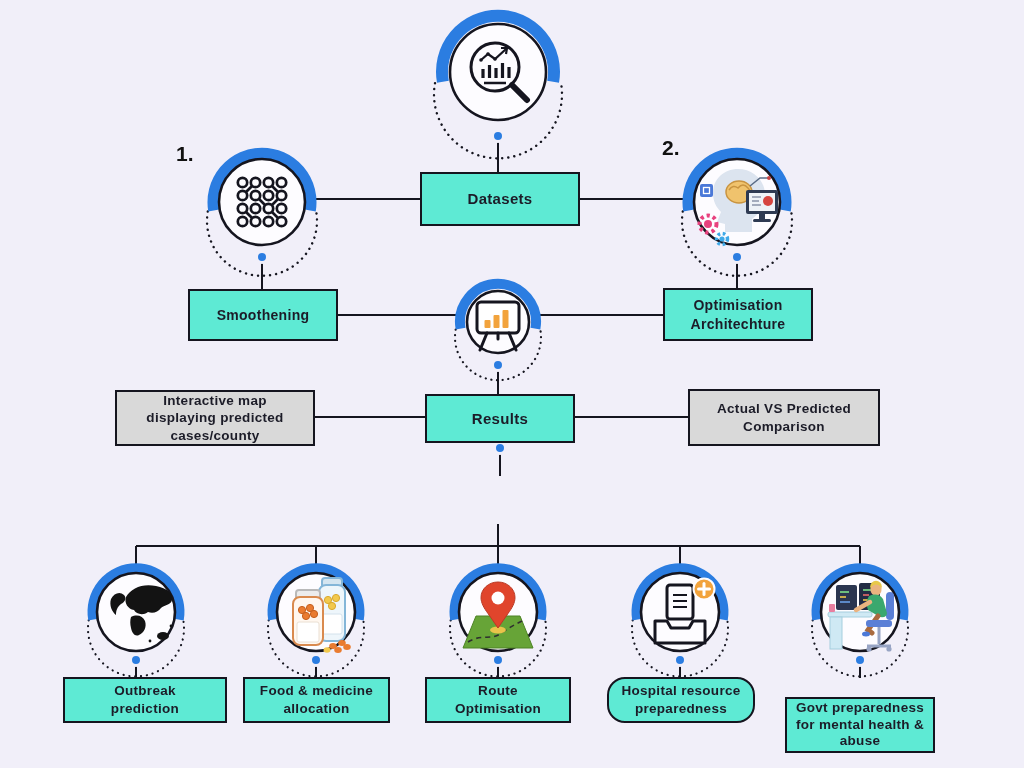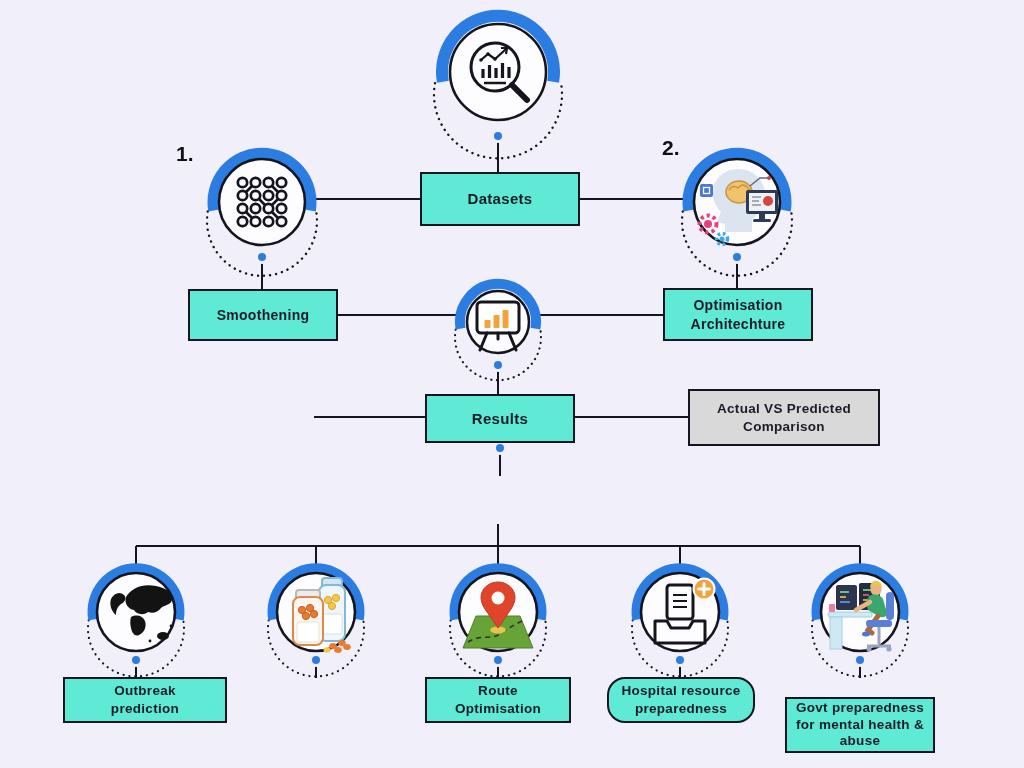--- a/index.html
+++ b/index.html
@@ -275,30 +275,35 @@
 <div class="badge" style="left:176px;top:142px;">1.</div>
 <div class="badge" style="left:662px;top:136px;">2.</div>
 
 <div class="box" style="left:420px;top:172px;width:160px;height:54px;font-size:15px;">Datasets</div>
 
 <div class="box" style="left:188px;top:289px;width:150px;height:52px;">Smoothening</div>
 
 <div class="box" style="left:663px;top:288px;width:150px;height:53px;">Optimisation
 Architechture</div>
 
+<div class="box gray small" style="left:115px;top:390px;width:200px;height:56px;">Interactive map
+displaying predicted
+cases/county</div>
 
 <div class="box" style="left:425px;top:394px;width:150px;height:49px;font-size:15px;">Results</div>
 
 <div class="box gray small" style="left:688px;top:389px;width:192px;height:57px;">Actual VS Predicted
 Comparison</div>
 
 
 <div class="box small" style="left:63px;top:677px;width:164px;height:46px;">Outbreak
 prediction</div>
 
+<div class="box small" style="left:243px;top:677px;width:147px;height:46px;">Food &amp; medicine
+allocation</div>
 
 <div class="box small" style="left:425px;top:677px;width:146px;height:46px;">Route
 Optimisation</div>
 
 <div class="box small" style="left:607px;top:677px;width:148px;height:46px;border-radius:18px;">Hospital resource
 preparedness</div>
 
 <div class="box small" style="left:785px;top:673px;width:150px;height:56px;line-height:1.25;margin-top:24px;">Govt preparedness
 for mental health &amp;
 abuse</div>

